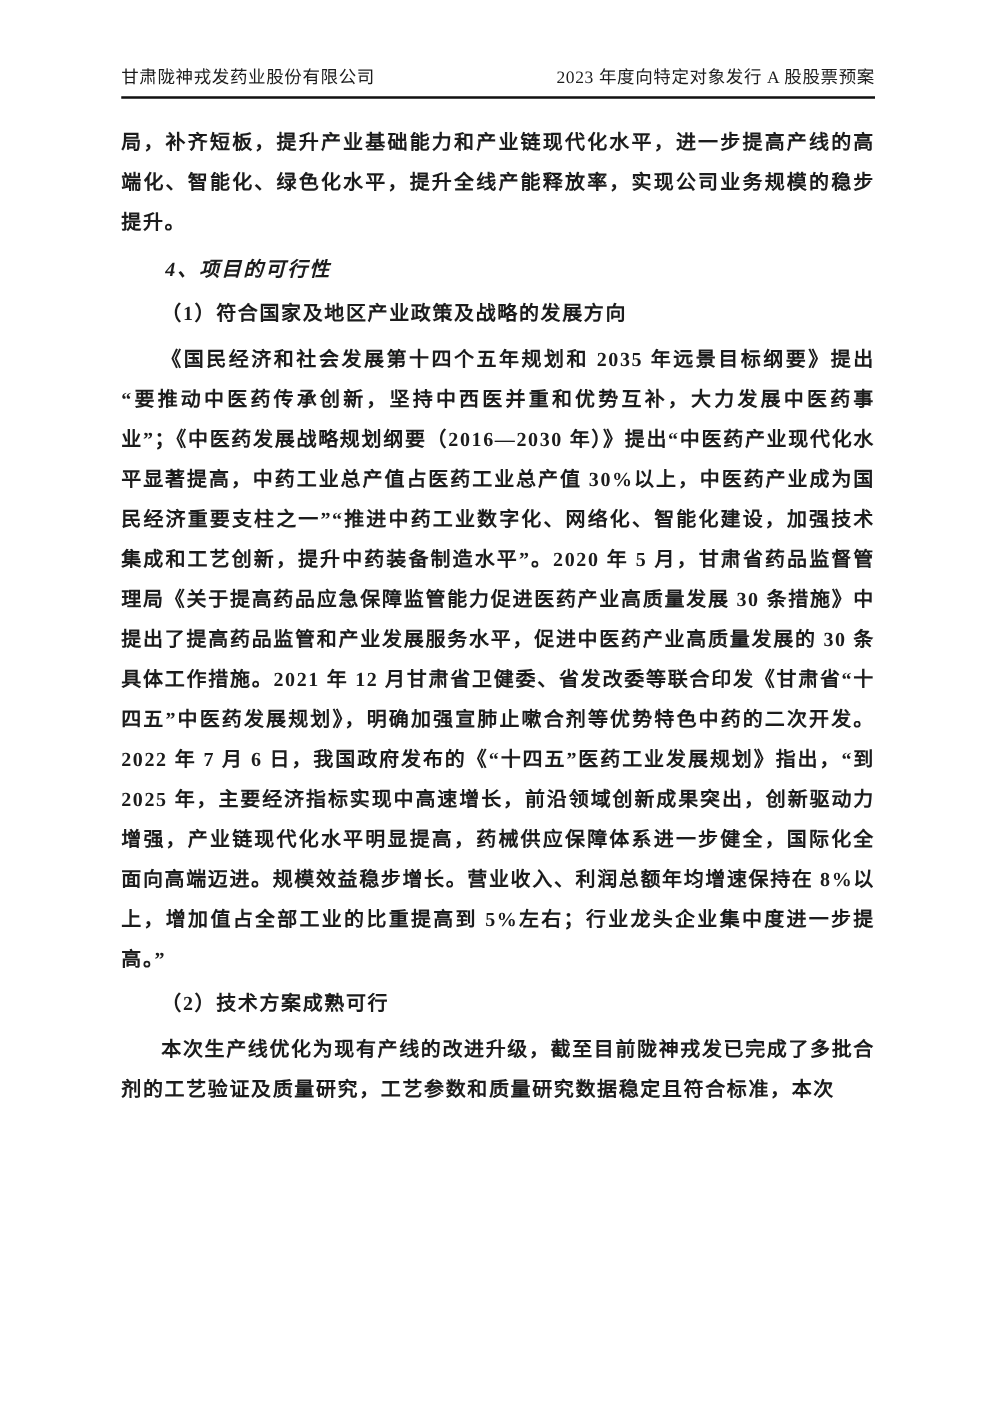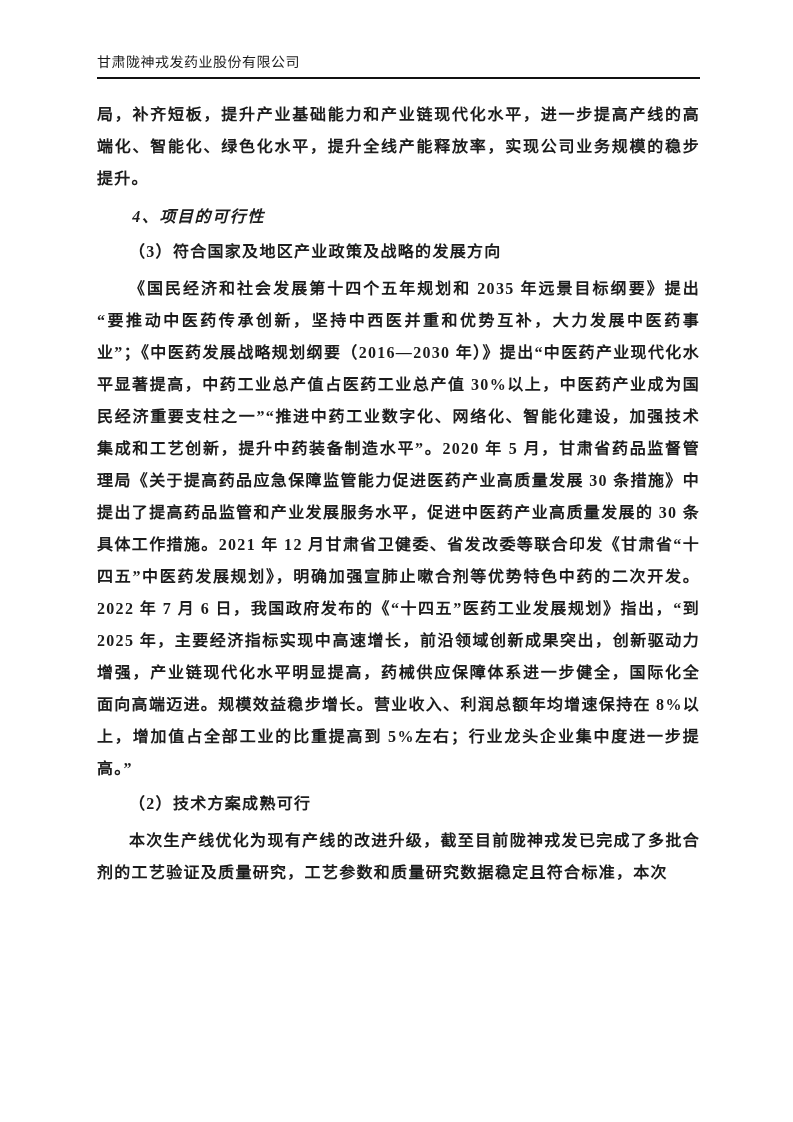--- a/index.html
+++ b/index.html
@@ -72,26 +72,27 @@
     color: #14532d;
   }
 </style>
 </head>
 <body>
 
 <div class="page">
 
   <div class="header">
     <span>甘肃陇神戎发药业股份有限公司</span>
+    <span>2023 年度向特定对象发行 A 股股票预案</span>
   </div>
 
   <div class="content">
     <p class="para-cont">局，补齐短板，提升产业基础能力和产业链现代化水平，进一步提高产线的高端化、智能化、绿色化水平，提升全线产能释放率，实现公司业务规模的稳步提升。</p>
     <p class="section-heading">4、项目的可行性</p>
-    <p class="sub-heading">（3）符合国家及地区产业政策及战略的发展方向</p>
+    <p class="sub-heading">（1）符合国家及地区产业政策及战略的发展方向</p>
     <p class="para-body">《国民经济和社会发展第十四个五年规划和 2035 年远景目标纲要》提出“要推动中医药传承创新，坚持中西医并重和优势互补，大力发展中医药事业”；《中医药发展战略规划纲要（2016—2030 年）》提出“中医药产业现代化水平显著提高，中药工业总产值占医药工业总产值 30%以上，中医药产业成为国民经济重要支柱之一”“推进中药工业数字化、网络化、智能化建设，加强技术集成和工艺创新，提升中药装备制造水平”。2020 年 5 月，甘肃省药品监督管理局《关于提高药品应急保障监管能力促进医药产业高质量发展 30 条措施》中提出了提高药品监管和产业发展服务水平，促进中医药产业高质量发展的 30 条具体工作措施。2021 年 12 月甘肃省卫健委、省发改委等联合印发《甘肃省“十四五”中医药发展规划》，明确加强宣肺止嗽合剂等优势特色中药的二次开发。2022 年 7 月 6 日，我国政府发布的《“十四五”医药工业发展规划》指出，“到 2025 年，主要经济指标实现中高速增长，前沿领域创新成果突出，创新驱动力增强，产业链现代化水平明显提高，药械供应保障体系进一步健全，国际化全面向高端迈进。规模效益稳步增长。营业收入、利润总额年均增速保持在 8%以上，增加值占全部工业的比重提高到 5%左右；行业龙头企业集中度进一步提高。”</p>
     <p class="sub-heading">（2）技术方案成熟可行</p>
     <p class="para-body">本次生产线优化为现有产线的改进升级，截至目前陇神戎发已完成了多批合剂的工艺验证及质量研究，工艺参数和质量研究数据稳定且符合标准，本次</p>
   </div>
 
   <div class="footer">
     <span>38</span>
   </div>
 
 </div>

